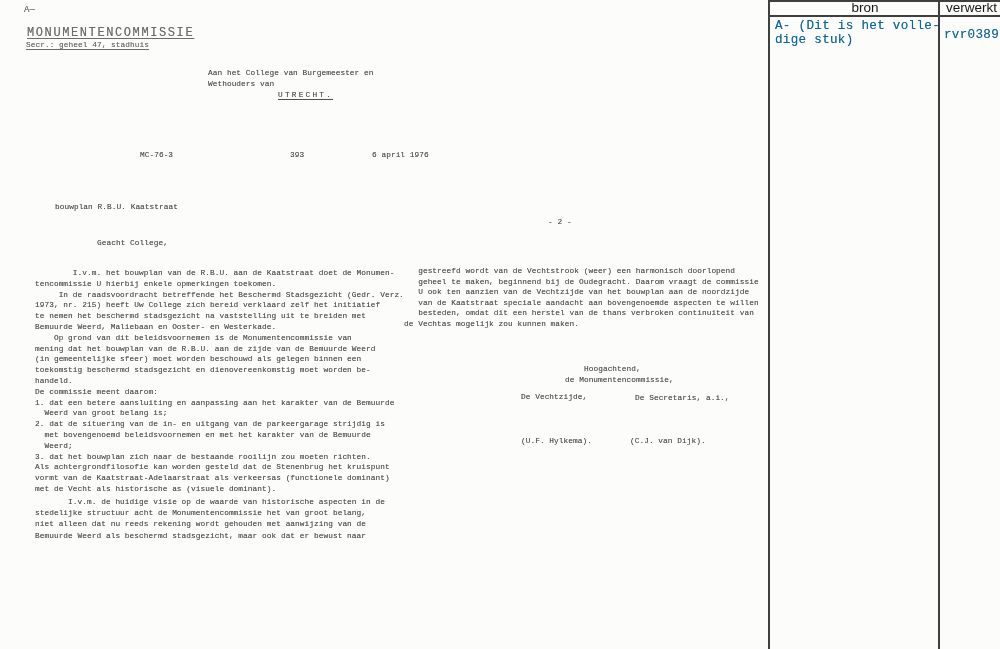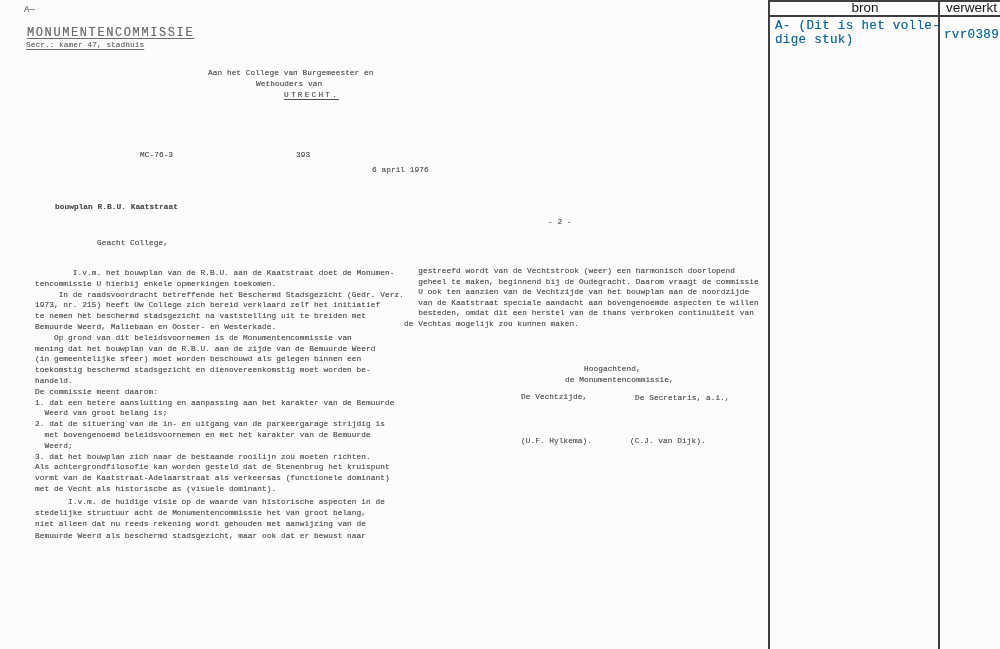--- a/index.html
+++ b/index.html
@@ -30,31 +30,31 @@
 </head>
 <body>
 
 <div class="canvas">
 
   <div>
 
     <div class="tw tw-light" style="left:24px;top:5px;font-size:9px;">A—</div>
 
     <div class="tw tw-light u org" style="left:27px;top:28px;">MONUMENTENCOMMISSIE</div>
-    <div class="tw tw-light u" style="left:26px;top:40px;">Secr.: kamer 47, stadhuis</div>
+    <div class="tw tw-light u" style="left:26px;top:40px;">Secr.: geheel 47, stadhuis</div>
 
     <div class="tw" style="left:208px;top:68px;">Aan het College van Burgemeester en</div>
-    <div class="tw" style="left:208px;top:79px;margin-left:48px;">Wethouders van</div>
-    <div class="tw u city" style="left:278px;top:90px;margin-left:6px;">UTRECHT.</div>
+    <div class="tw" style="left:208px;top:79px;">Wethouders van</div>
+    <div class="tw u city" style="left:278px;top:90px;">UTRECHT.</div>
 
     <div class="tw" style="left:140px;top:150px;text-align:right;">MC-76-3</div>
-    <div class="tw" style="left:296px;top:150px;text-align:center;">393</div>
-    <div class="tw" style="left:372px;top:150px;margin-top:15px;">6 april 1976</div>
+    <div class="tw" style="left:290px;top:150px;text-align:center;">393</div>
+    <div class="tw" style="left:372px;top:150px;">6 april 1976</div>
 
-    <div class="tw" style="left:55px;top:202px;font-weight:bold;">bouwplan R.B.U. Kaatstraat</div>
+    <div class="tw" style="left:55px;top:202px;">bouwplan R.B.U. Kaatstraat</div>
 
     <div class="tw" style="left:548px;top:217px;">- 2 -</div>
 
     <div class="tw" style="left:73px;top:238px;margin-left:24px;">Geacht College,</div>
 
     <div class="tw lines" style="left:35px;top:268px;line-height:10.8px;"><div class="tline">        I.v.m. het bouwplan van de R.B.U. aan de Kaatstraat doet de Monumen-</div><div class="tline">tencommissie U hierbij enkele opmerkingen toekomen.</div><div class="tline">     In de raadsvoordracht betreffende het Beschermd Stadsgezicht (Gedr. Verz.</div><div class="tline">1973, nr. 215) heeft Uw College zich bereid verklaard zelf het initiatief</div><div class="tline">te nemen het beschermd stadsgezicht na vaststelling uit te breiden met</div><div class="tline">Bemuurde Weerd, Maliebaan en Ooster- en Westerkade.</div><div class="tline">    Op grond van dit beleidsvoornemen is de Monumentencommissie van</div><div class="tline">mening dat het bouwplan van de R.B.U. aan de zijde van de Bemuurde Weerd</div><div class="tline">(in gemeentelijke sfeer) moet worden beschouwd als gelegen binnen een</div><div class="tline">toekomstig beschermd stadsgezicht en dienovereenkomstig moet worden be-</div><div class="tline">handeld.</div><div class="tline">De commissie meent daarom:</div><div class="tline">1. dat een betere aansluiting en aanpassing aan het karakter van de Bemuurde</div><div class="tline">  Weerd van groot belang is;</div><div class="tline">2. dat de situering van de in- en uitgang van de parkeergarage strijdig is</div><div class="tline">  met bovengenoemd beleidsvoornemen en met het karakter van de Bemuurde</div><div class="tline">  Weerd;</div><div class="tline">3. dat het bouwplan zich naar de bestaande rooilijn zou moeten richten.</div><div class="tline">Als achtergrondfilosofie kan worden gesteld dat de Stenenbrug het kruispunt</div><div class="tline">vormt van de Kaatstraat-Adelaarstraat als verkeersas (functionele dominant)</div><div class="tline">met de Vecht als historische as (visuele dominant).</div></div>
 
     <div class="tw lines" style="left:35px;top:497px;line-height:11.2px;"><div class="tline">       I.v.m. de huidige visie op de waarde van historische aspecten in de</div><div class="tline">stedelijke structuur acht de Monumentencommissie het van groot belang,</div><div class="tline">niet alleen dat nu reeds rekening wordt gehouden met aanwijzing van de</div><div class="tline">Bemuurde Weerd als beschermd stadsgezicht, maar ook dat er bewust naar</div></div>
 
     <div class="tw lines" style="left:404px;top:266px;line-height:10.6px;"><div class="tline">   gestreefd wordt van de Vechtstrook (weer) een harmonisch doorlopend</div><div class="tline">   geheel te maken, beginnend bij de Oudegracht. Daarom vraagt de commissie</div><div class="tline">   U ook ten aanzien van de Vechtzijde van het bouwplan aan de noordzijde</div><div class="tline">   van de Kaatstraat speciale aandacht aan bovengenoemde aspecten te willen</div><div class="tline">   besteden, omdat dit een herstel van de thans verbroken continuïteit van</div><div class="tline">de Vechtas mogelijk zou kunnen maken.</div></div>

